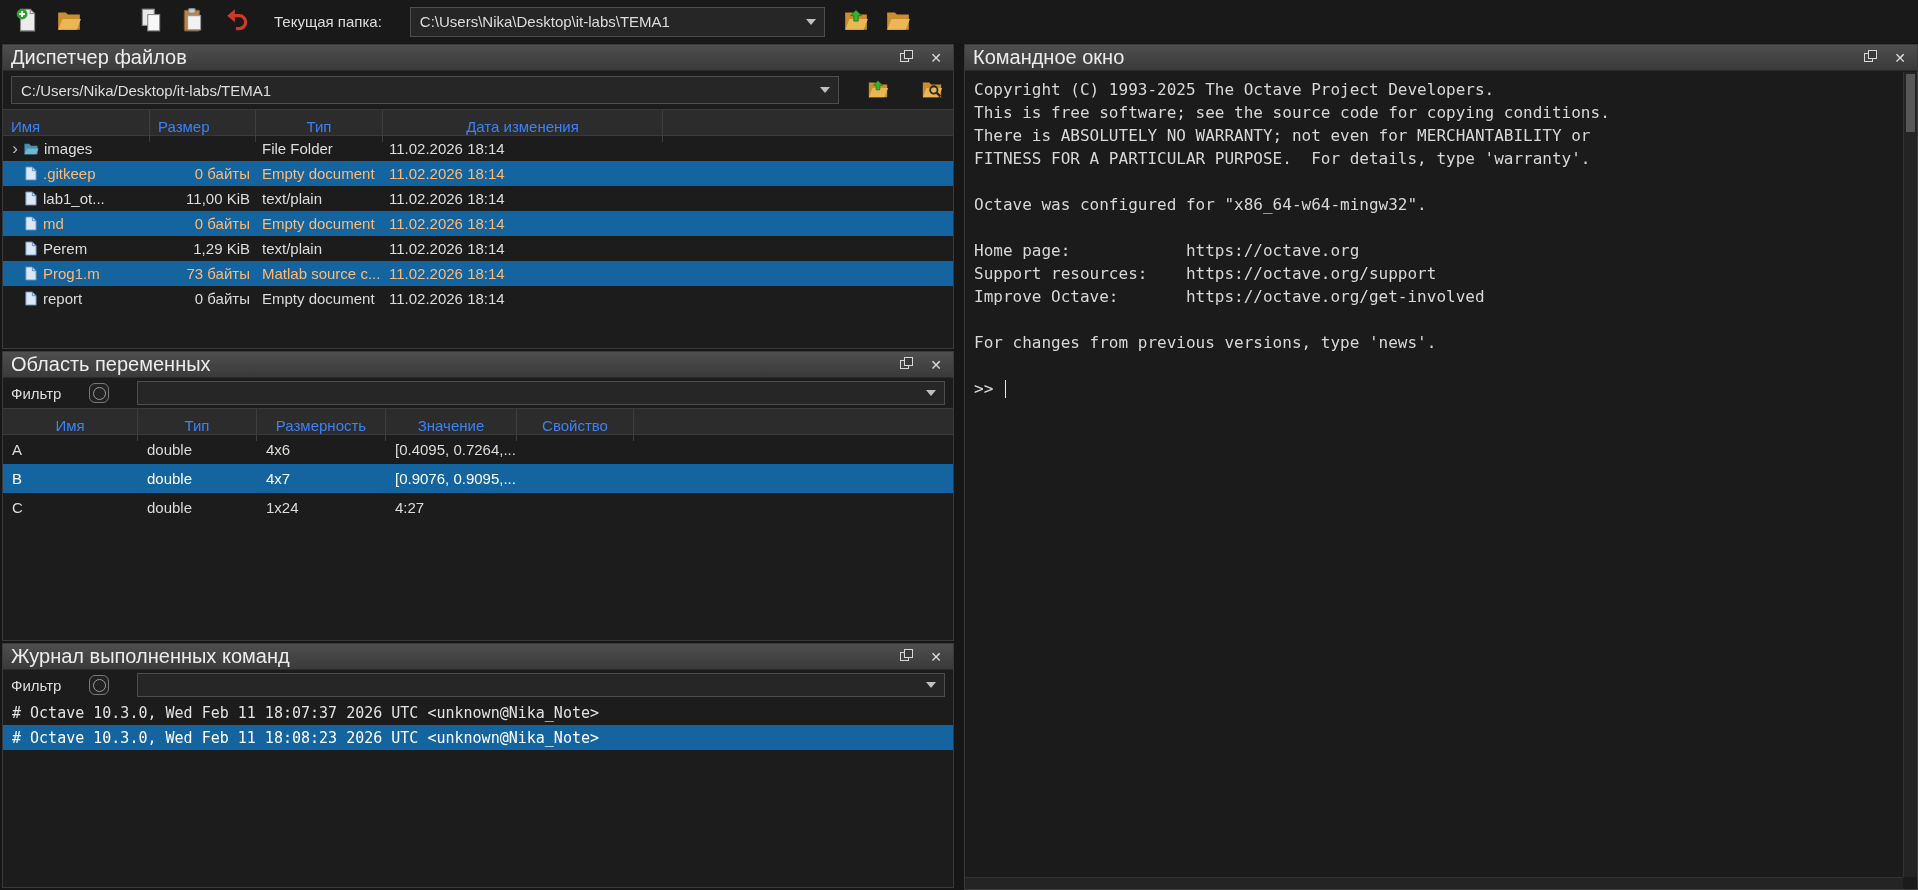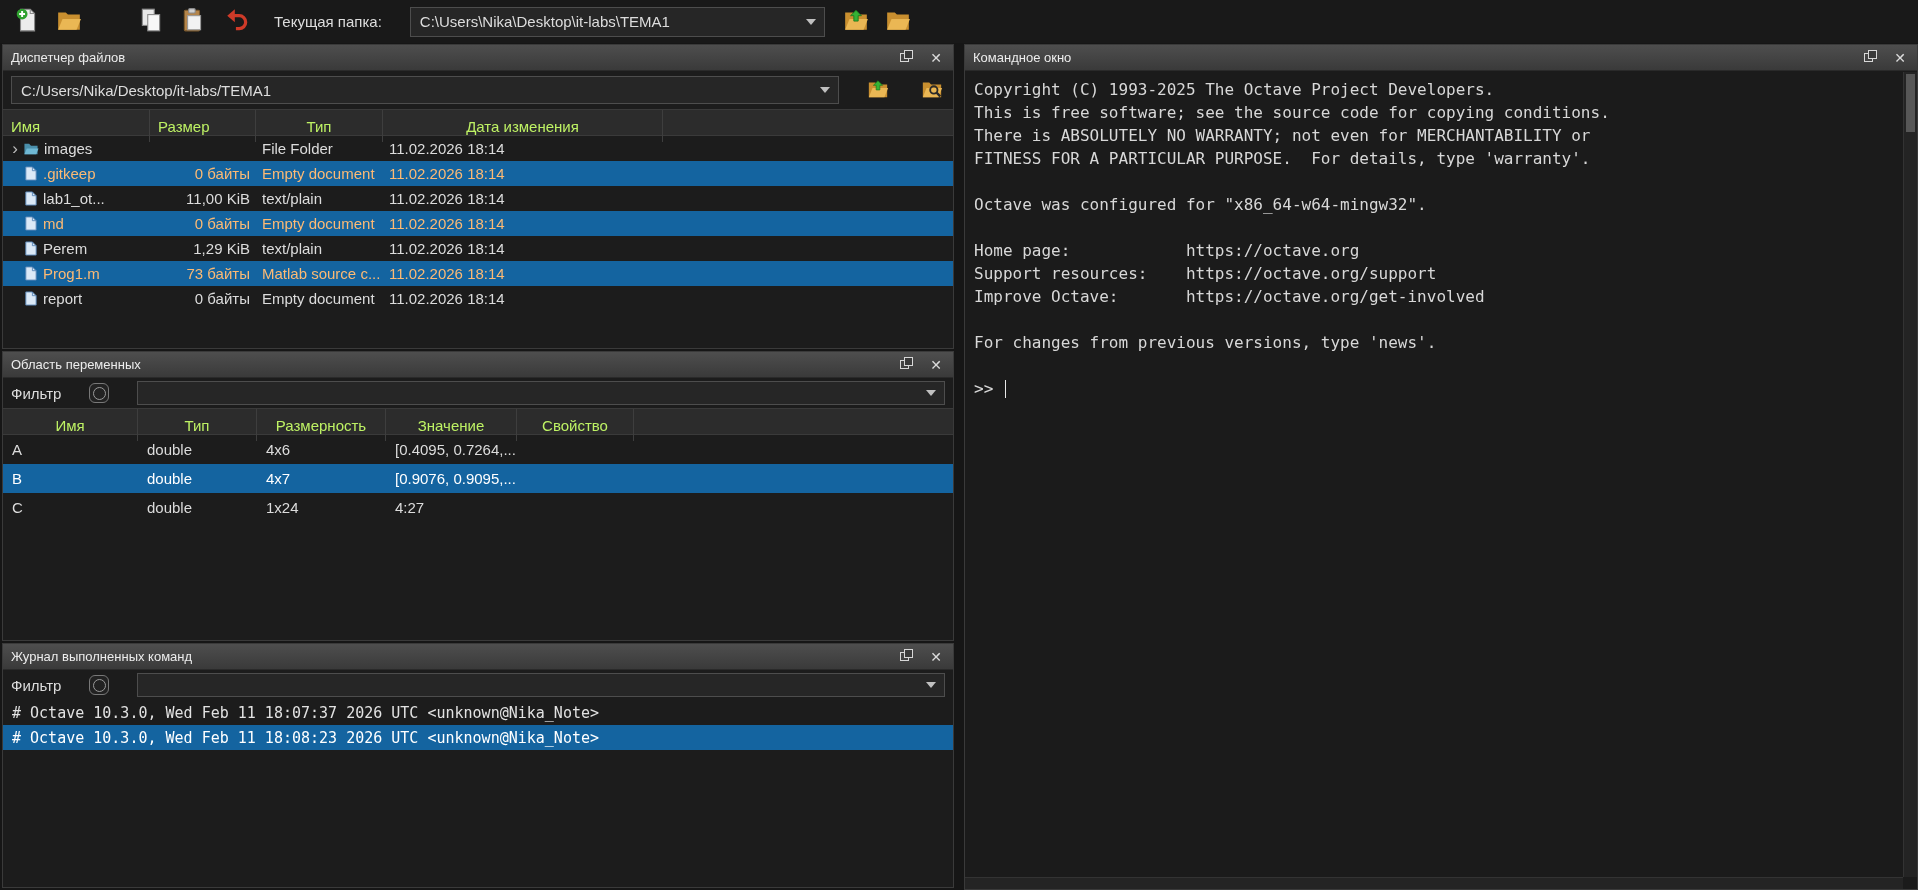--- a/index.html
+++ b/index.html
@@ -15,32 +15,32 @@
   .tcombo{width:415px;margin-left:28px}
   .cb-arrow{position:absolute;right:8px;top:50%;margin-top:-3px;width:0;height:0;border-left:5px solid transparent;border-right:5px solid transparent;border-top:6px solid #c0c0c0}
 
   
   .panel{position:absolute;background:#1c1c1c;border:1px solid #3a3a3a}
   .file-panel{left:2px;top:44px;width:952px;height:305px}
   .ws-panel{left:2px;top:351px;width:952px;height:290px}
   .hist-panel{left:2px;top:643px;width:952px;height:245px}
   .cmd-panel{left:964px;top:44px;width:954px;height:846px;background:#1b1b1b}
   .ptitle{height:26px;background:linear-gradient(#4e4e4e,#3a3a3a);display:flex;align-items:center;padding:0 8px;border-bottom:1px solid #2a2a2a}
-  .ptext{font-size:13px;color:#ececec}
+  .ptext{font-size:20px;color:#ececec}
   .pbtns{margin-left:auto;display:flex;align-items:center;gap:12px}
   .pbtn{background:none;border:none;color:#dcdcdc;font-size:14px;width:18px;height:18px;display:flex;align-items:center;justify-content:center;cursor:pointer;padding:0;font-family:"Liberation Sans",sans-serif}
 
   
   .pathrow{display:flex;align-items:center;padding:5px 6px 5px 8px;gap:24px}
   .fcombo{flex:1;height:28px}
   .fbtn{width:30px;height:28px;background:transparent;border:none;display:flex;align-items:center;justify-content:center;cursor:pointer;padding:0}
 
   
   .thead{display:flex;height:27px;background:#2c2c2c;border-top:1px solid #3a3a3a;border-bottom:1px solid #3a3a3a;align-items:stretch}
-  .hc{display:flex;align-items:center;font-size:15px;color:#bef264;border-right:1px solid #3e3e3e;padding:16px 8px;white-space:nowrap;overflow:hidden}
+  .hc{display:flex;align-items:center;font-size:15px;color:#3b82f6;border-right:1px solid #3e3e3e;padding:16px 8px;white-space:nowrap;overflow:hidden}
   .hc.ac{justify-content:center}
   .hc.fill{flex:1;border-right:none}
   .trows{overflow:hidden}
   .cell{padding:0 6px;overflow:hidden;white-space:nowrap}
   .cell.fill{flex:1}
 
   
   .fcol-name{width:147px}
   .fcol-size{width:106px}
   .fcol-type{width:127px}

